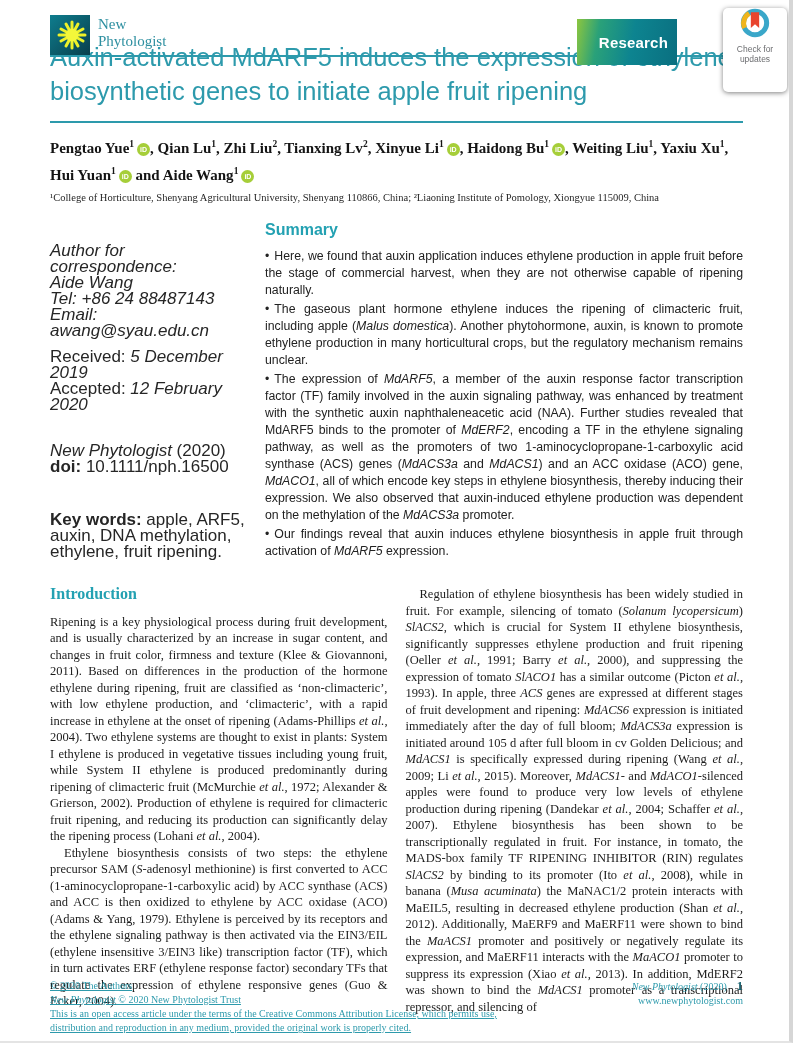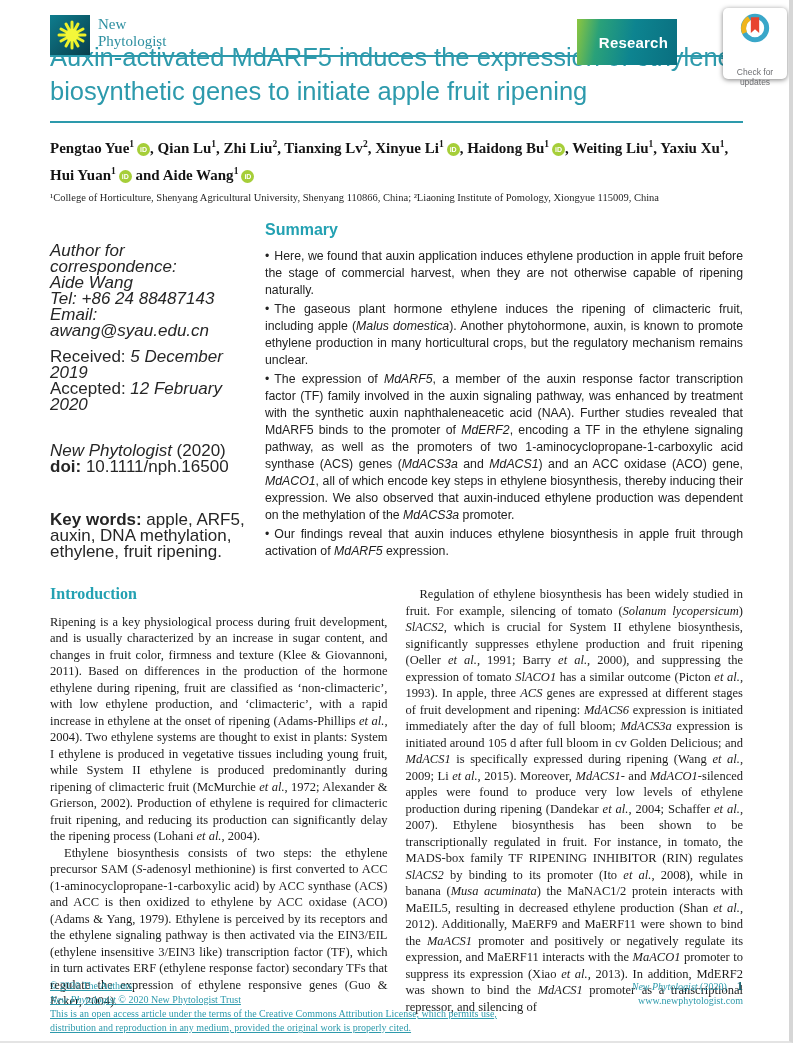--- a/index.html
+++ b/index.html
@@ -10,23 +10,23 @@
   }
   
   .rule-top{position:absolute;left:50px;right:46px;top:55px;height:2px;background:#2d9aac;}
   .logo-box{position:absolute;left:50px;top:15px;width:40px;height:40px;}
   .journal-name{position:absolute;left:98px;top:16px;font-family:"Liberation Serif",serif;
     font-size:15px;line-height:1.15;color:#2d8fa0;}
   .research-band{position:absolute;right:112px;top:19px;width:100px;height:46px;
     background:linear-gradient(100deg,#8cc63f 0%,#2aa179 22%,#0d8490 55%,#0a6f80 100%);
     display:flex;align-items:center;justify-content:flex-end;padding-right:9px;box-sizing:border-box;}
   .research-band span{color:#fff;font-weight:700;font-size:15px;letter-spacing:.2px;}
-  .check-badge{position:absolute;right:2px;top:8px;width:64px;height:71px;background:#fff;
+  .check-badge{position:absolute;right:2px;top:8px;width:64px;height:84px;background:#fff;
     border-radius:5px;box-shadow:0 1px 5px rgba(0,0,0,.5);display:flex;flex-direction:column;
-    align-items:center;padding-top:5px;box-sizing:border-box;cursor:pointer;gap:18px;}
+    align-items:center;box-sizing:border-box;cursor:pointer;}
   .check-badge .cap{font-size:8.5px;line-height:1.2;color:#6d6e71;text-align:center;margin-top:2px;}
   
   .title{margin:40px 50px 0 50px;max-width:700px;font-size:25.5px;line-height:34px;
     font-weight:400;color:#2d9aac;}
   .title-rule{margin:13px 46px 0 50px;height:2px;background:#2d9aac;}
   .authors{margin:10px 46px 0 50px;font-family:"Liberation Serif",serif;font-weight:700;
     font-size:15px;line-height:23px;color:#141414;}
   .authors sup{font-size:9.5px;}
   .orcid{display:inline-block;width:13px;height:13px;border-radius:50%;background:#a6ce39;
     color:#fff;font:700 7px/13px "Liberation Sans",sans-serif;text-align:center;margin-left:3px;

